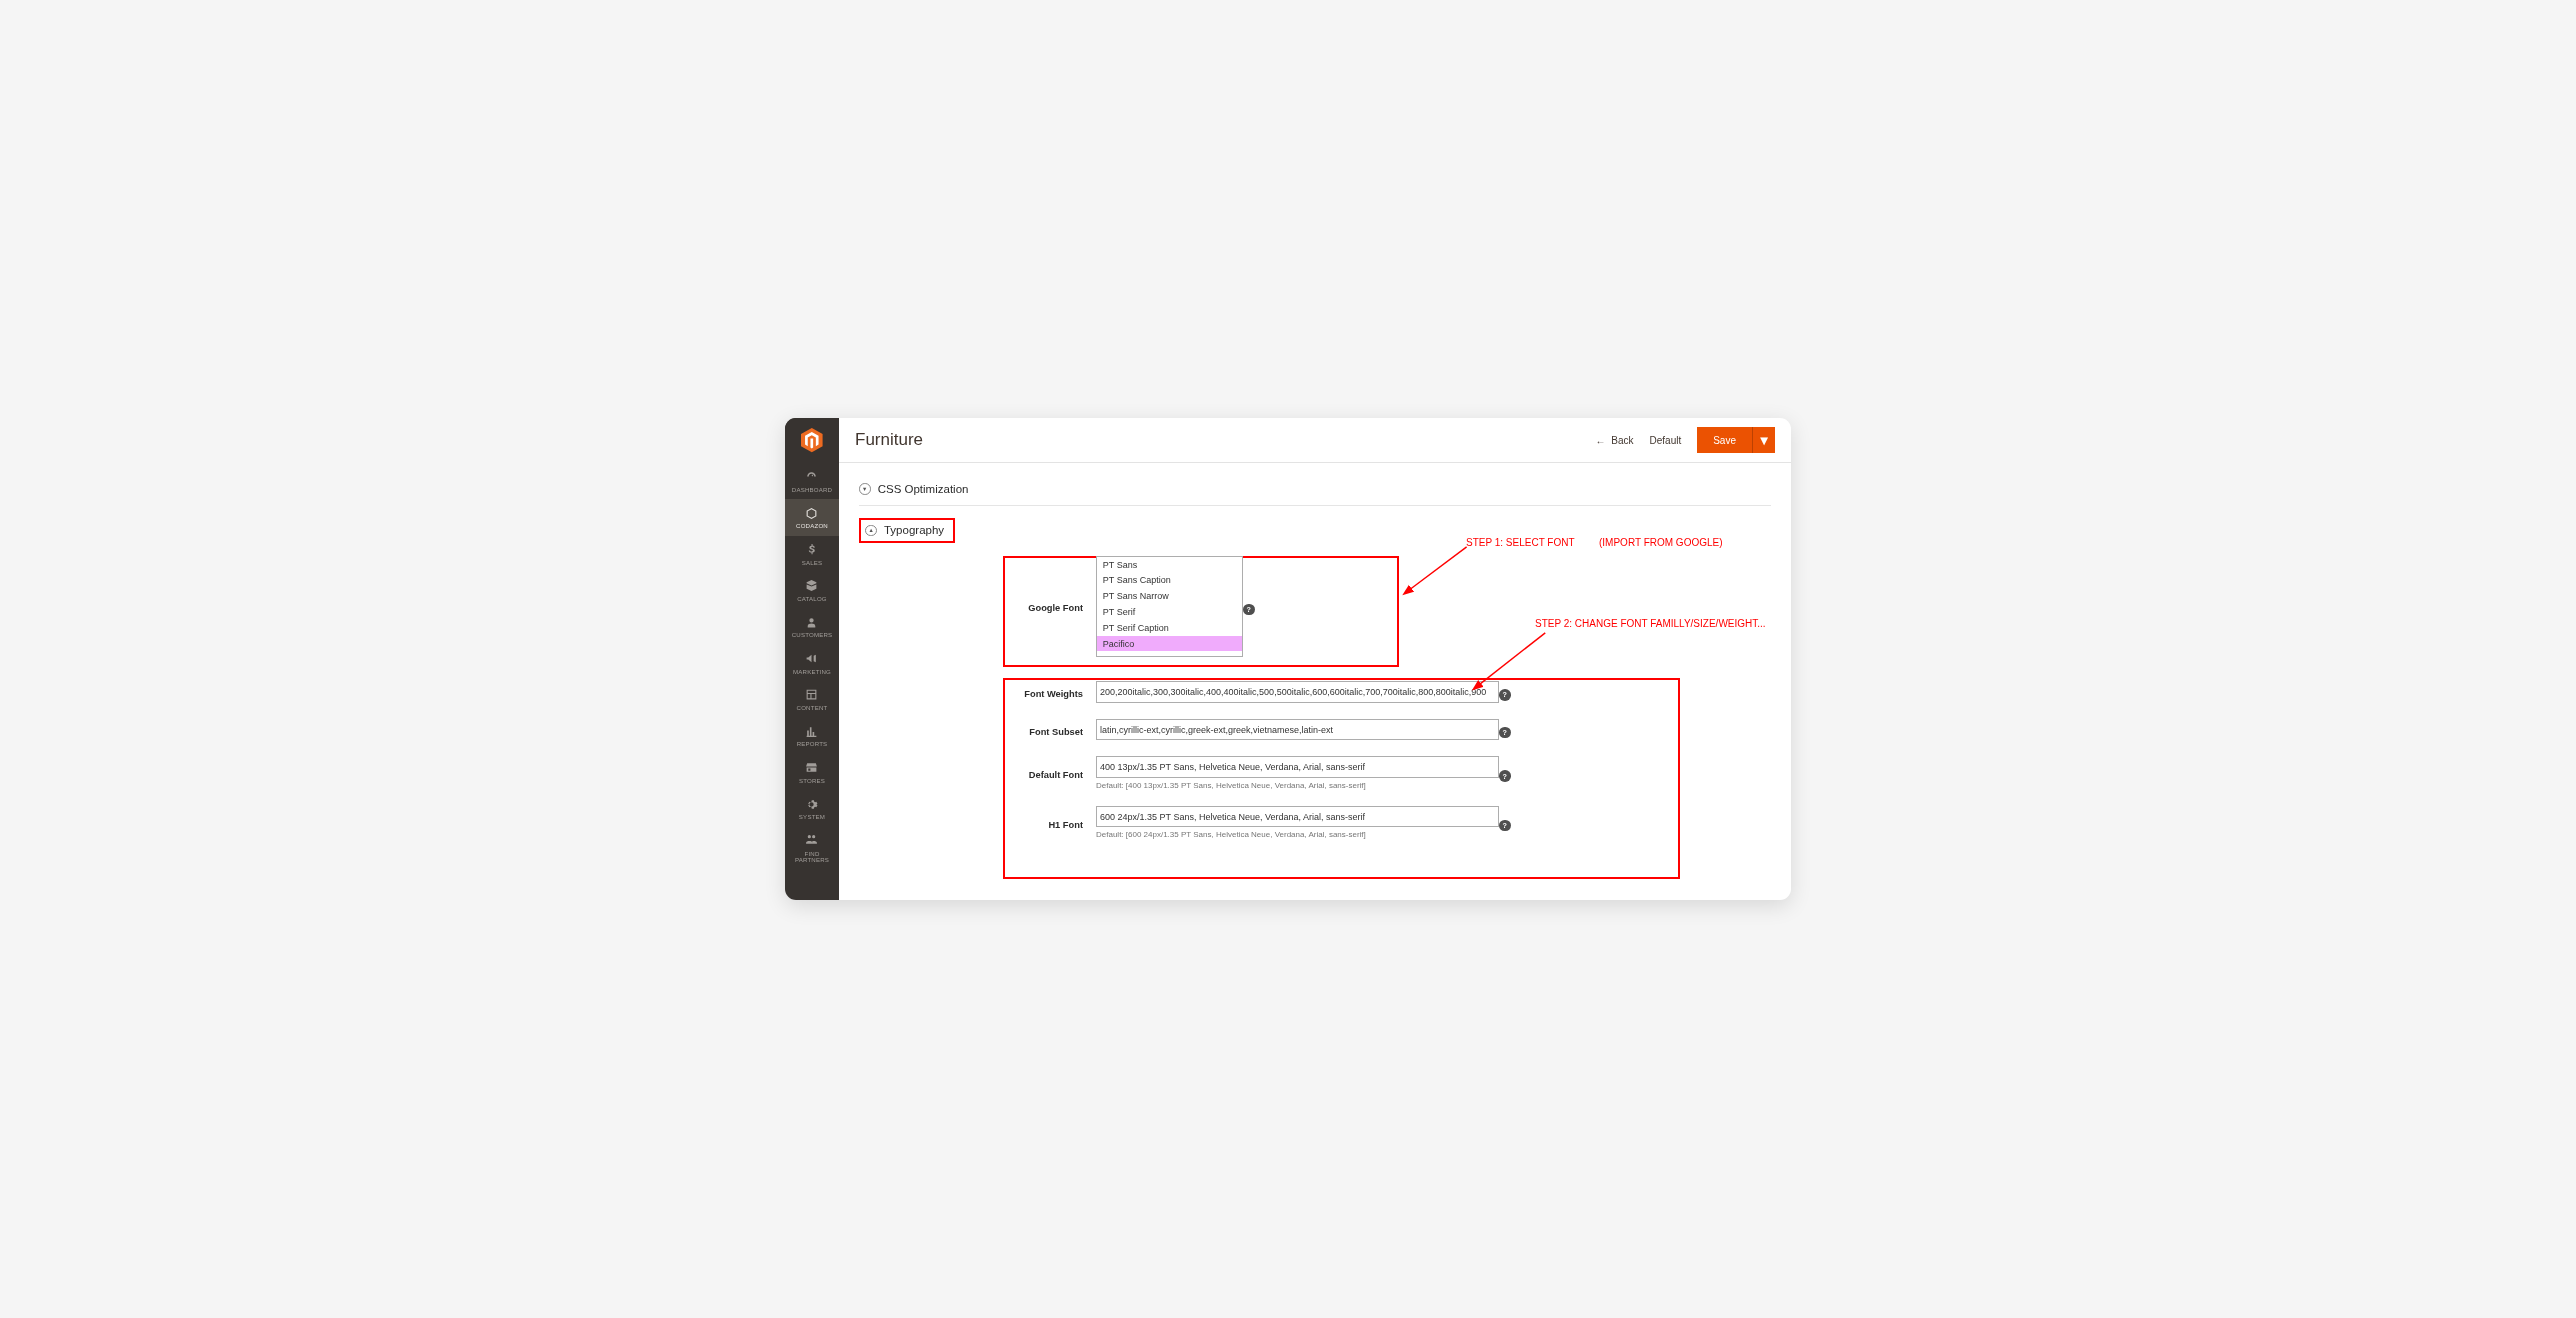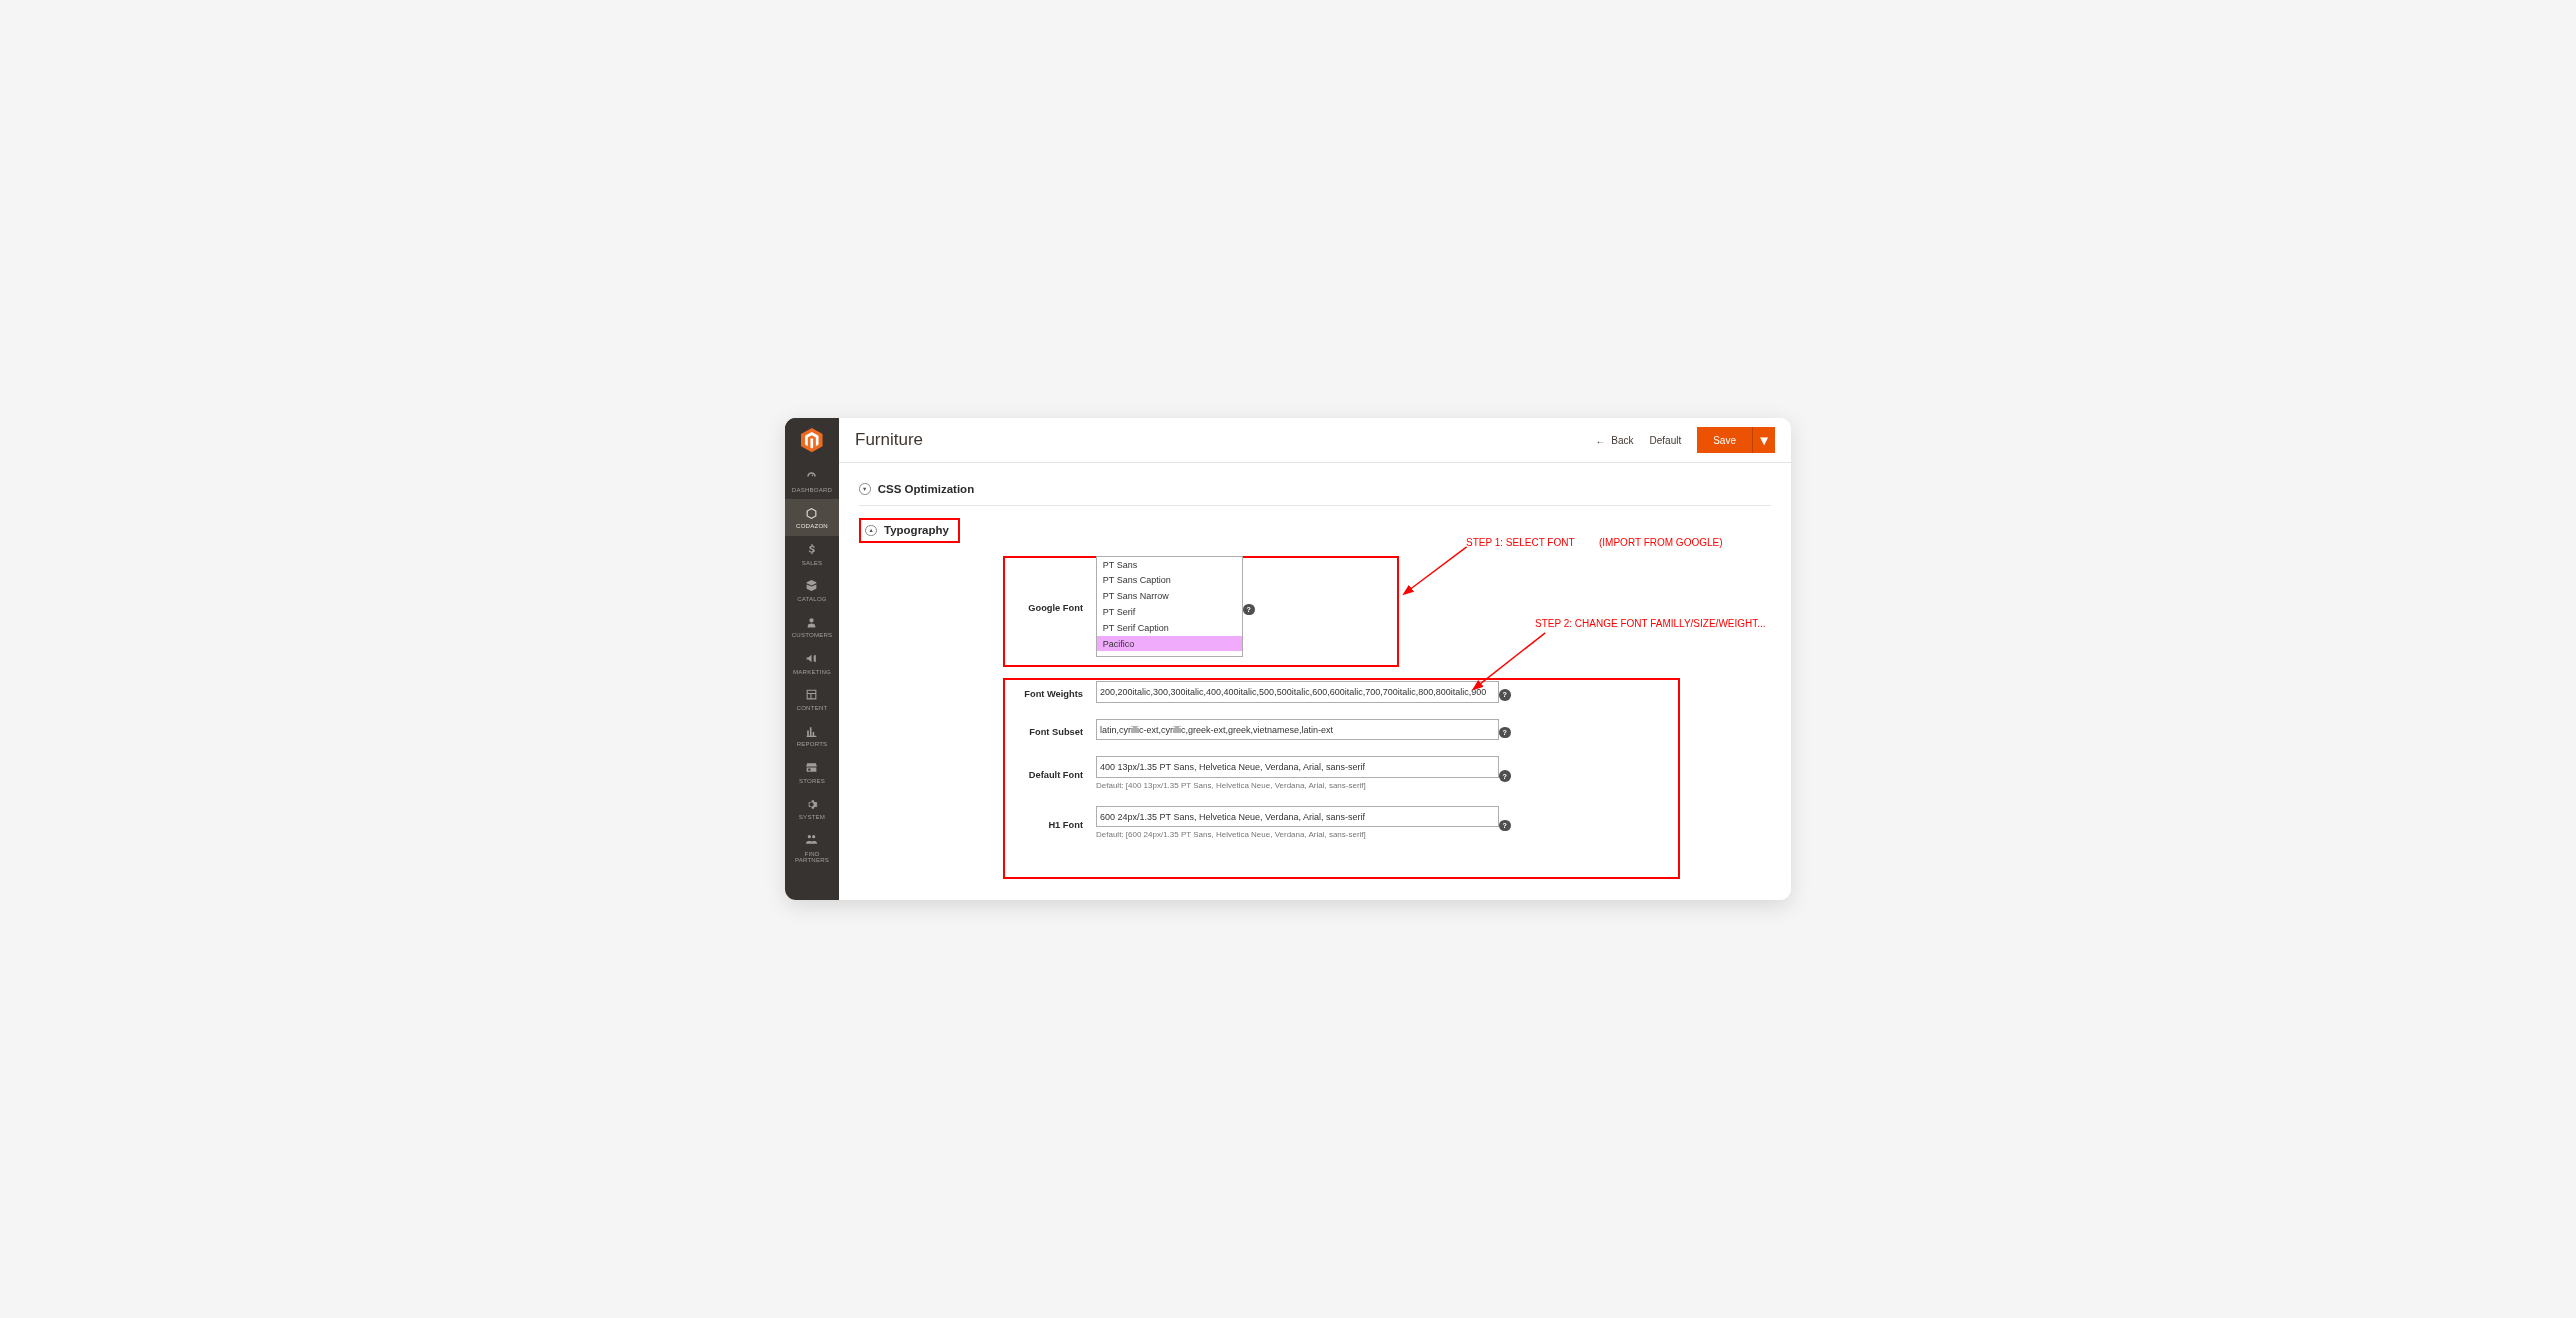--- a/index.html
+++ b/index.html
@@ -18,21 +18,21 @@
 .topbar{height:45px;border-bottom:0.7px solid #e3e3e3;display:flex;align-items:center;padding:0 16px;gap:16px}
 .page-title{font-size:17px;font-weight:400;color:#41362f;flex:1}
 .back-link{display:flex;align-items:center;gap:5.8px;color:#41362f;font-size:10px;cursor:pointer}
 .delete-link{color:#41362f;font-size:10px;cursor:pointer}
 .save-group{display:flex}
 .save-btn{background:#eb5202;color:#fff;border:none;padding:0 16px;height:26px;font-size:10px;font-weight:400;cursor:pointer}
 .save-caret{background:#eb5202;color:#fff;border:none;border-left:0.7px solid rgba(0,0,0,.2);width:23px;height:26px;cursor:pointer;display:flex;align-items:center;justify-content:center}
 .content{flex:1;overflow:auto;padding:14.4px 20px;position:relative}
 .section-head{display:flex;align-items:center;gap:7.2px;padding:5.8px 0;cursor:pointer}
 .chev{width:11.5px;height:11.5px;border:0.7px solid #888;border-radius:50%;display:flex;align-items:center;justify-content:center;font-size:6.5px;color:#555}
-.section-title{font-size:11.5px;color:#2b2b2b;font-weight:700}
+.section-title{font-size:11.5px;color:#2b2b2b;font-weight:400}
 .divider{border:none;border-top:0.7px solid #e5e5e5;margin:4.3px 0 2.9px}
 .typo-head-box{display:inline-flex;border:2.2px solid red;padding:2.9px 8.6px 2.9px 4.3px;margin-top:9px}
 .form-area{padding:13px 0 0 144px;position:relative}
 .red-box{border:2.2px solid red;position:absolute}
 .red-box.a{left:144px;top:13px;width:396px;height:111px}
 .red-box.b{left:144px;top:135px;width:677px;height:201px}
 .row{display:flex;align-items:center;margin-bottom:16px;position:relative;z-index:2}
 .row .lbl{width:93px;text-align:right;padding-right:13px;font-size:9.3px;font-weight:600;color:#2b2b2b;padding-top:4.3px}
 .row .ctrl{flex:1;max-width:403px;position:relative}
 .row .help{width:21.6px;padding-top:4.3px}

